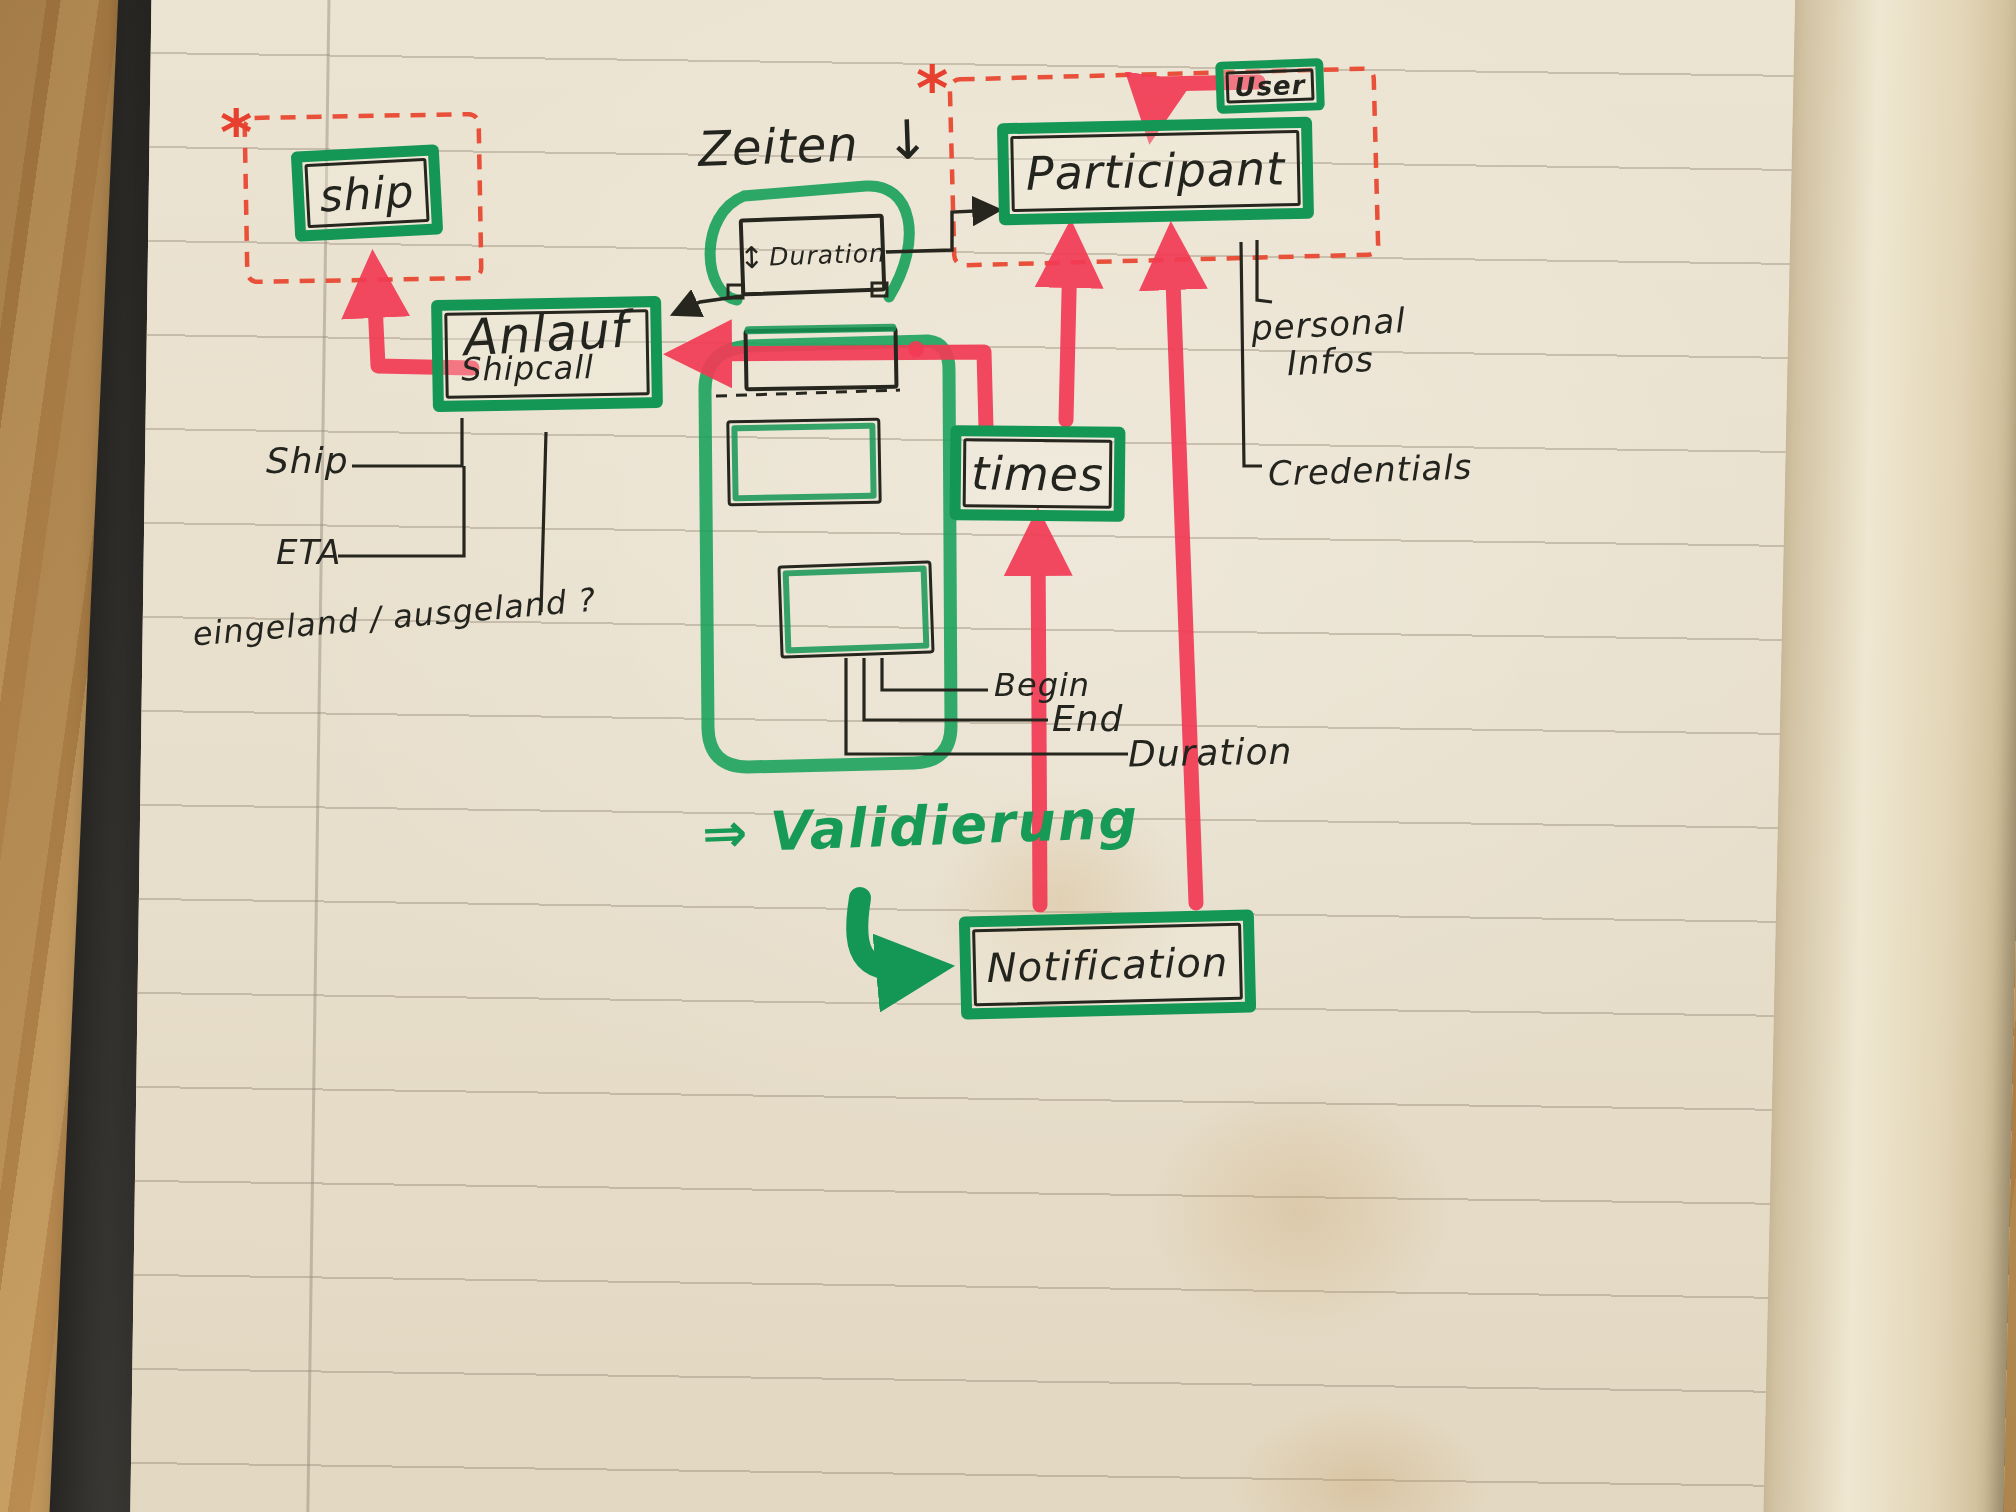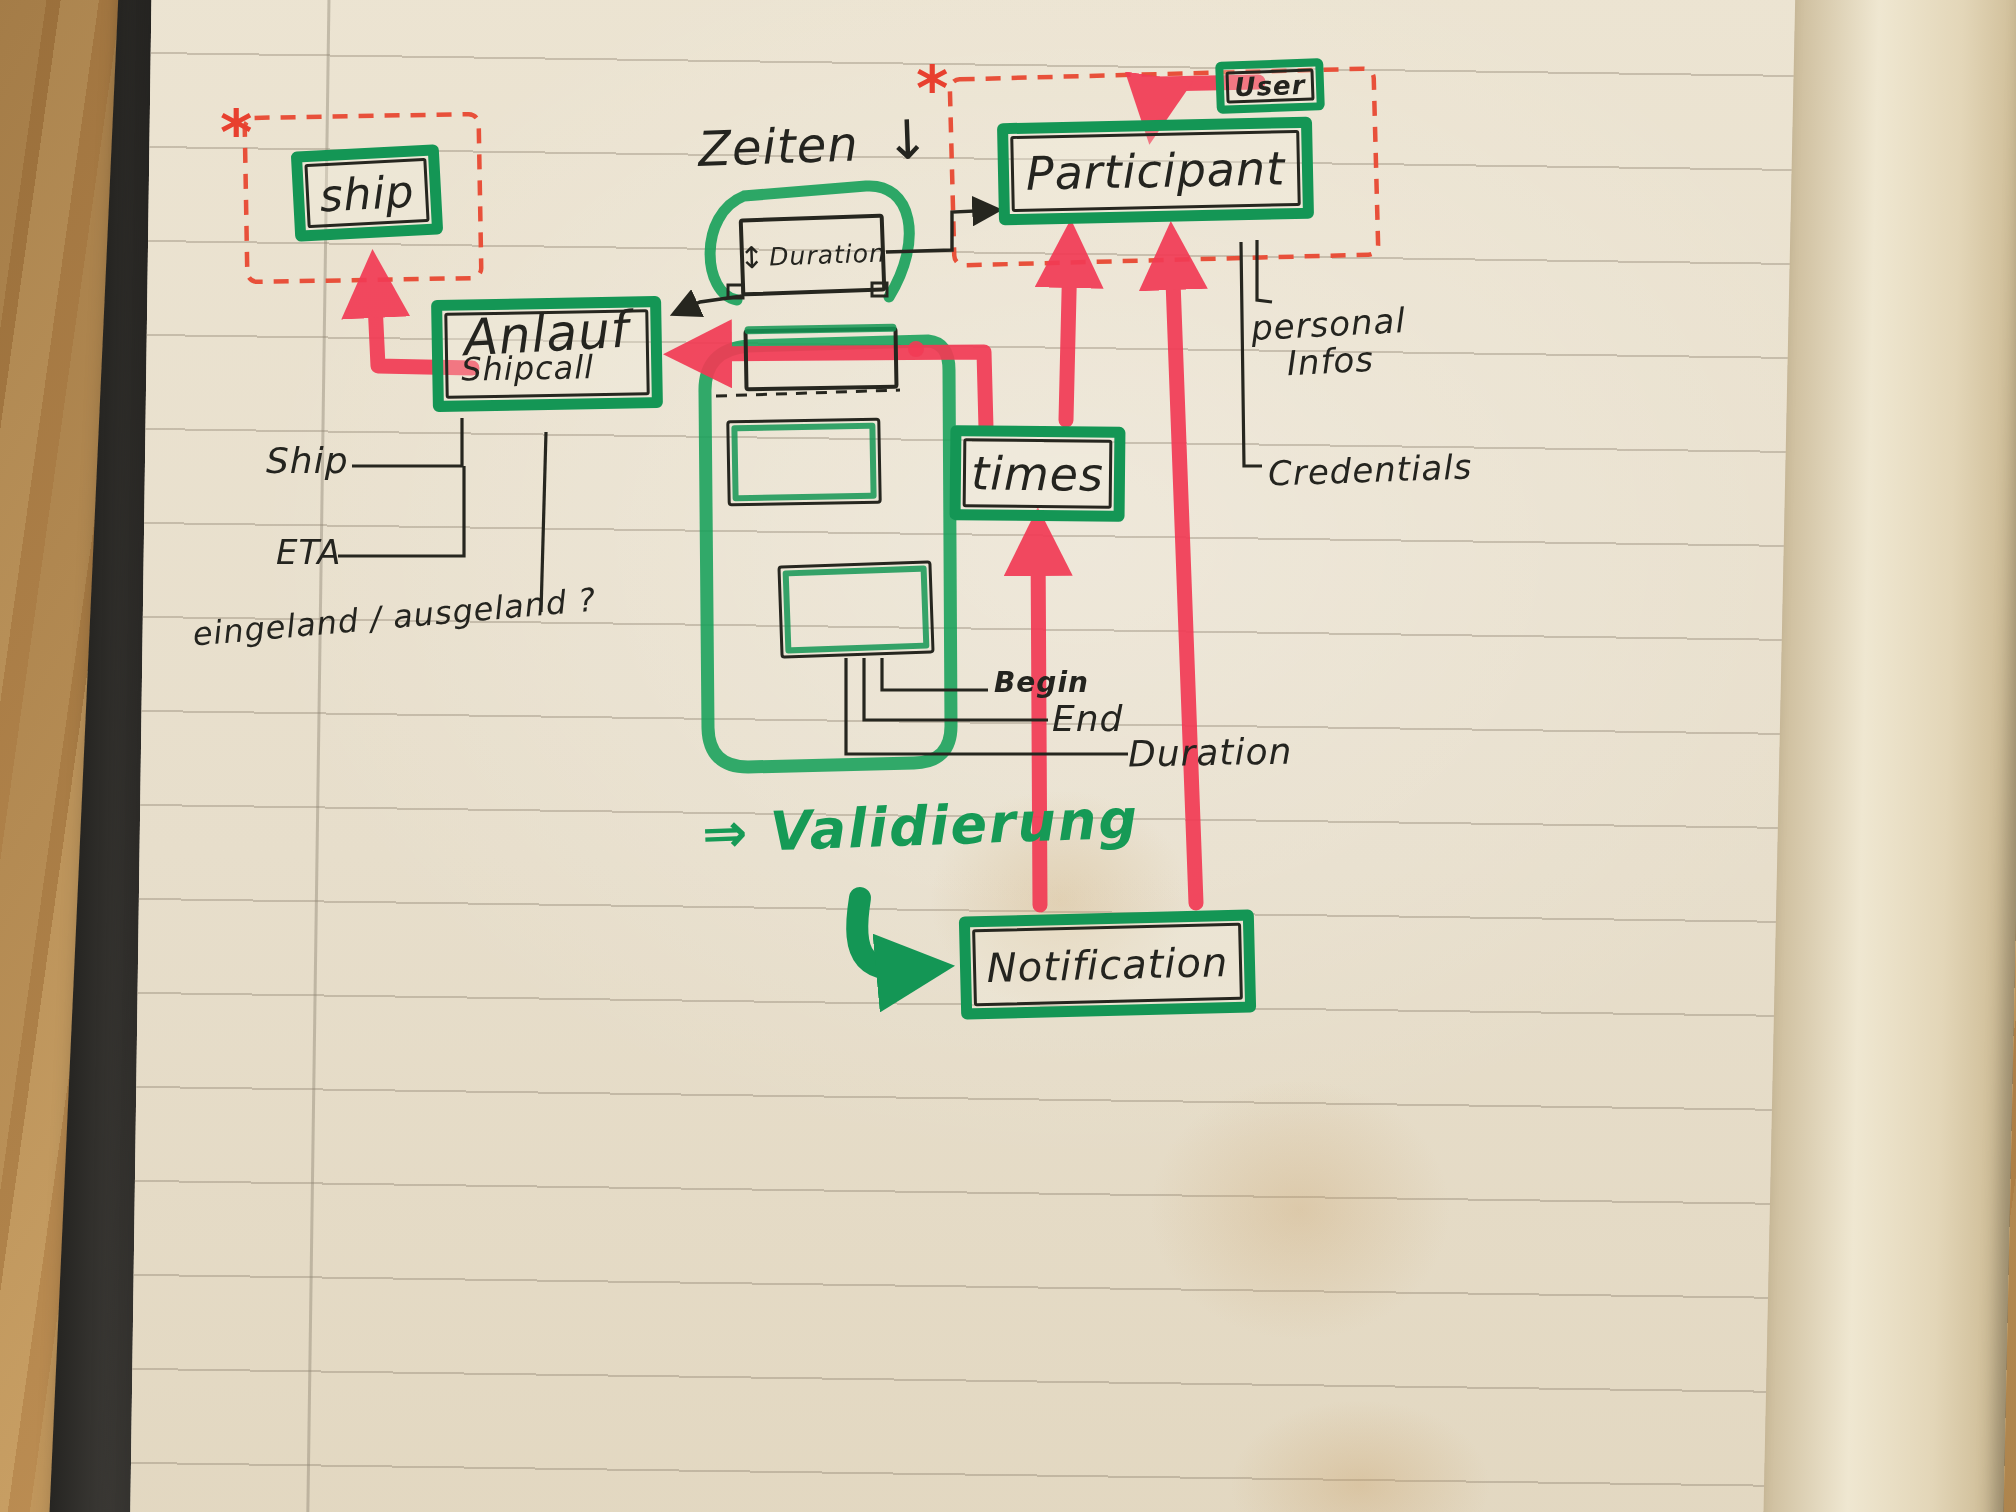--- a/index.html
+++ b/index.html
@@ -178,18 +178,18 @@
   <div class="note" style="left:266px;top:440px;font-size:36px;">Ship</div>
   <div class="note" style="left:276px;top:532px;font-size:34px;">ETA</div>
   <div class="note" style="left:192px;top:598px;font-size:32px;transform:rotate(-5deg);">eingeland / ausgeland ?</div>
 
   <div class="note" style="left:1252px;top:306px;font-size:34px;transform:rotate(-3deg);line-height:1.1;">
     <span>personal</span><br>
     <span style="margin-left:34px;">Infos</span>
   </div>
   <div class="note" style="left:1268px;top:450px;font-size:34px;transform:rotate(-2deg);">Credentials</div>
 
-  <div class="note" style="left:994px;top:666px;font-size:28px;font-weight:bold;">Begin</div>
+  <div class="note" style="left:994px;top:666px;font-size:32px;">Begin</div>
   <div class="note" style="left:1052px;top:698px;font-size:36px;">End</div>
   <div class="note" style="left:1128px;top:732px;font-size:36px;transform:rotate(-1deg);">Duration</div>
 
   <div class="greennote" style="left:702px;top:795px;font-size:54px;transform:rotate(-2deg);">⇒ Validierung</div>
 </div>
 
 </body></html>

